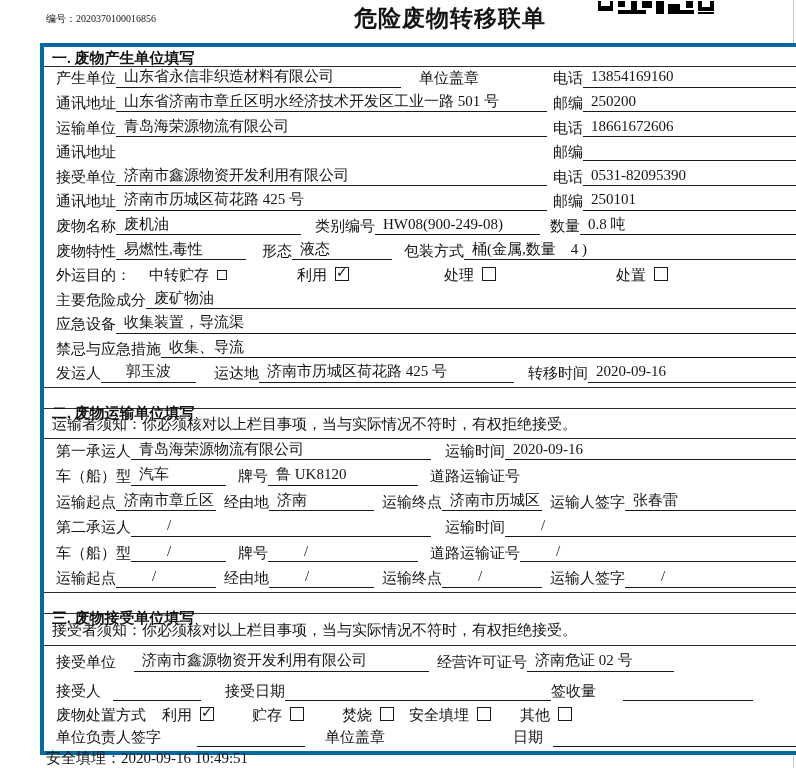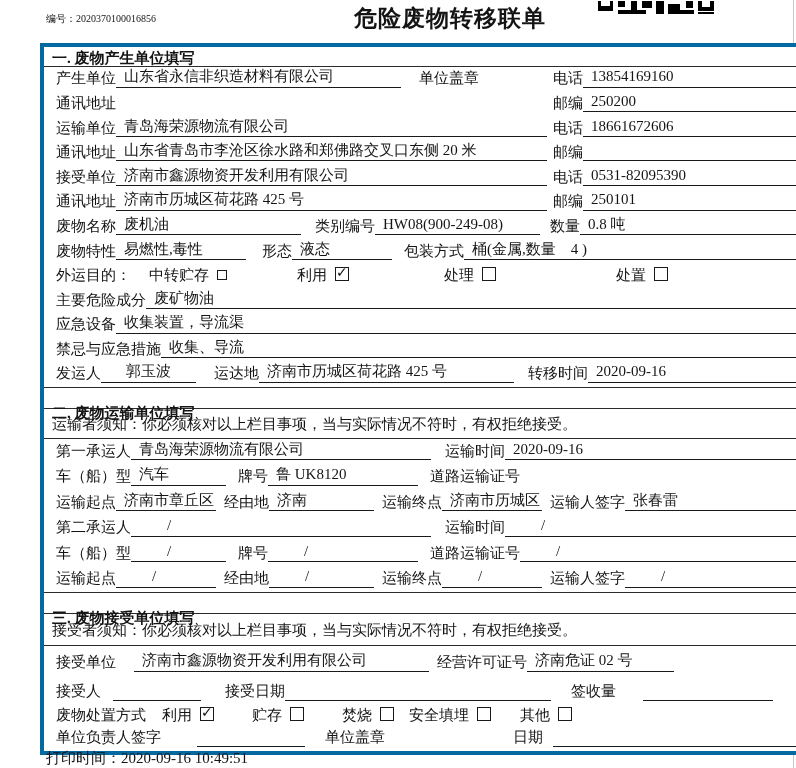--- a/index.html
+++ b/index.html
@@ -72,38 +72,38 @@
         <span class="u" style="width:285px">山东省永信非织造材料有限公司</span>
         <span class="lb" style="margin-left:18px">单位盖章</span>
       </div>
       <span class="lb">电话</span>
       <span class="u fill">13854169160</span>
     </div>
 
     <div class="row">
       <div class="zone">
         <span class="lb">通讯地址</span>
+        <span class="u fill" style="margin-right:6px">山东省济南市章丘区明水经济技术开发区工业一路 501 号</span>
       </div>
       <span class="lb">邮编</span>
       <span class="u fill">250200</span>
     </div>
 
     <div class="row">
       <div class="zone">
         <span class="lb">运输单位</span>
         <span class="u fill" style="margin-right:6px">青岛海荣源物流有限公司</span>
       </div>
       <span class="lb">电话</span>
       <span class="u fill">18661672606</span>
     </div>
 
     <div class="row">
       <div class="zone">
         <span class="lb">通讯地址</span>
-        <span class="u fill" style="margin-right:6px">山东省青岛市李沧区徐水路和郑佛路交叉口东侧 20 米</span>
       </div>
       <span class="lb">邮编</span>
       <span class="u fill"></span>
     </div>
 
     <div class="row">
       <div class="zone">
         <span class="lb">接受单位</span>
         <span class="u fill" style="margin-right:6px">济南市鑫源物资开发利用有限公司</span>
       </div>
@@ -238,21 +238,21 @@
       <span class="u" style="width:295px;margin-left:18px">济南市鑫源物资开发利用有限公司</span>
       <span class="lb" style="margin-left:8px">经营许可证号</span>
       <span class="u" style="width:147px">济南危证 02 号</span>
     </div>
 
     <div class="row" style="height:29px">
       <span class="lb">接受人</span>
       <span class="u" style="width:88px;margin-left:12px"></span>
       <span class="lb" style="margin-left:24px">接受日期</span>
       <span class="u" style="width:266px"></span>
-      <span class="lb" style="margin-left:20px">签收量</span>
+      <span class="lb" style="margin-left:0">签收量</span>
       <span class="u" style="width:130px;margin-left:27px"></span>
     </div>
 
     <div class="row" style="height:24px">
       <span class="lb">废物处置方式</span>
       <span style="margin-left:16px"><span>利用</span><span class="cb checked"></span></span>
       <span style="margin-left:38px"><span>贮存</span><span class="cb"></span></span>
       <span style="margin-left:38px"><span>焚烧</span><span class="cb"></span></span>
       <span style="margin-left:15px"><span>安全填埋</span><span class="cb"></span></span>
       <span style="margin-left:29px"><span>其他</span><span class="cb"></span></span>
@@ -261,13 +261,13 @@
     <div class="row" style="height:22px">
       <span class="lb">单位负责人签字</span>
       <span class="u" style="width:108px;margin-left:36px"></span>
       <span class="lb" style="margin-left:20px">单位盖章</span>
       <span class="lb" style="margin-left:128px">日期</span>
       <span class="u fill" style="margin-left:10px"></span>
     </div>
   </div>
 </div>
 
-<div class="print-line"><span>打印时间：</span><span>2020-09-16 10:49:51</span></div>
+<div class="print-line"><span>安全填埋：</span><span>2020-09-16 10:49:51</span></div>
 
 </body></html>

